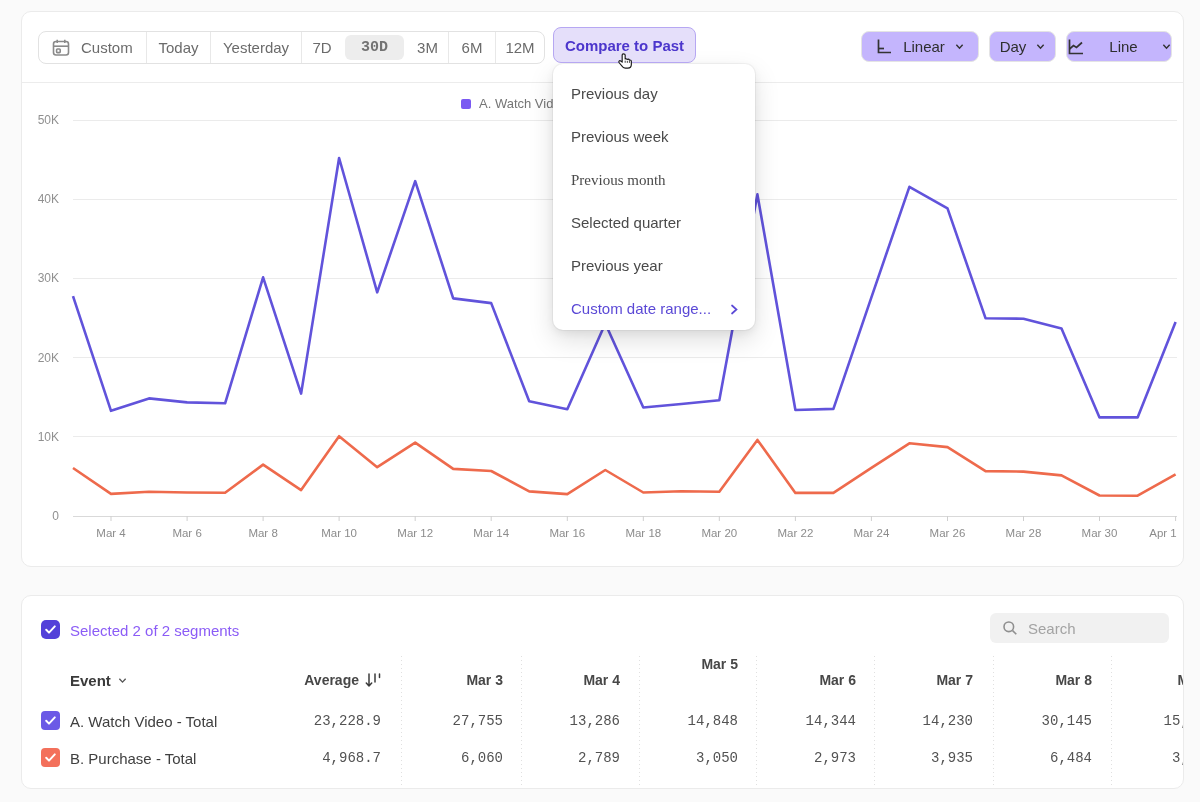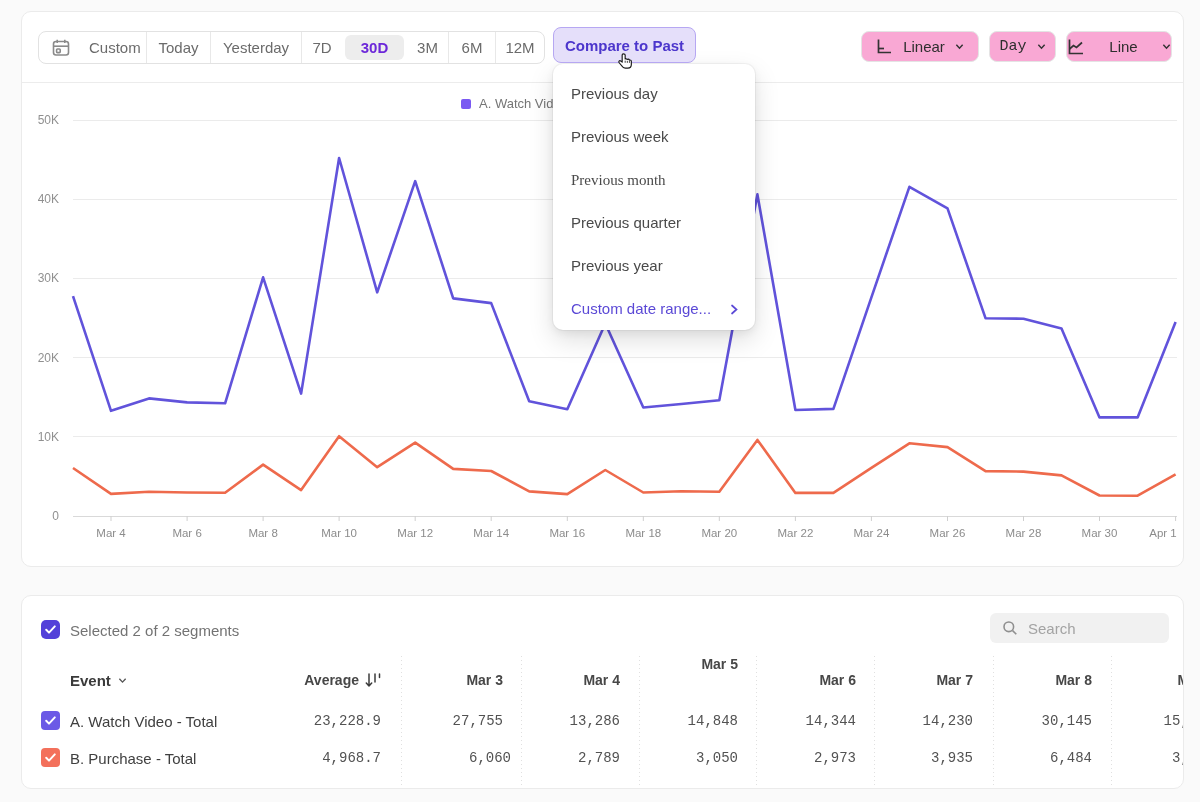--- a/index.html
+++ b/index.html
@@ -3,69 +3,69 @@
 <meta charset="utf-8">
 <style>
   * { margin:0; padding:0; box-sizing:border-box; }
   html,body { width:1200px; height:802px; background:#fafafa; font-family:"Liberation Sans",sans-serif; overflow:hidden; position:relative; }
   .card { position:absolute; background:#fff; border:1px solid #ebebeb; border-radius:10px; }
   #topcard { left:21px; top:11px; width:1163px; height:556px; }
   #botcard { left:21px; top:595px; width:1163px; height:194px; overflow:hidden; }
   .seg { position:absolute; left:16px; top:19px; width:507px; height:33px; border:1px solid #e2e2e2; border-radius:8px; display:flex; align-items:stretch; background:#fff; }
   .seg .cell { display:flex; align-items:center; justify-content:center; font-size:15px; color:#6b6b6b; border-right:1px solid #e8e8e8; position:relative; }
   .seg .cell:last-child { border-right:none; }
-  .btn { position:absolute; border:1px solid #e4e4e4; border-radius:8px; background:#f9a8d4; display:flex; align-items:center; justify-content:center; font-size:15px; color:#2e2e2e; gap:10px; }
+  .btn { position:absolute; border:1px solid #e4e4e4; border-radius:8px; background:#c4b5fd; display:flex; align-items:center; justify-content:center; font-size:15px; color:#2e2e2e; gap:10px; }
   .chev { width:9px; height:9px; display:inline-block; }
   .menu { position:absolute; left:553px; top:64px; width:202px; height:266px; background:#fff; border-radius:10px; box-shadow:0 0 0 1px rgba(0,0,0,0.04), 0 10px 26px rgba(0,0,0,0.13), 0 3px 8px rgba(0,0,0,0.06); z-index:20; }
   .mi { position:absolute; left:18px; font-size:15px; color:#4a4a4a; line-height:22px; height:22px; }
   .cmp { position:absolute; left:553px; top:27px; width:143px; height:36px; background:#e5dffa; border:1.5px solid #b6a7f2; border-radius:8px; display:flex; align-items:center; justify-content:center; font-size:15px; font-weight:bold; color:#4c36cc; z-index:21; }
   .ck { position:absolute; width:19px; height:19px; border-radius:5px; display:flex; align-items:center; justify-content:center; }
   .num { font-family:"Liberation Mono",monospace; font-size:14px; color:#525252; position:absolute; text-align:right; width:120px; }
   .hdr { position:absolute; font-size:14px; color:#474747; font-weight:bold; text-align:right; width:120px; }
   .vsep { position:absolute; width:1px; top:60px; bottom:2px; background:repeating-linear-gradient(to bottom,#e0e0e0 0 1px,transparent 1px 4px); }
 </style>
 </head>
 <body>
 
 <div class="card" id="topcard">
 
   <div class="seg">
-    <div class="cell" style="width:108px; gap:19px; justify-content:flex-start; padding-left:13px;">
+    <div class="cell" style="width:108px; gap:11px; justify-content:flex-start; padding-left:13px;">
       <svg width="18" height="18" viewBox="0 0 18 18" fill="none" stroke="#8a8a8a" stroke-width="1.6">
         <rect x="1.5" y="2.5" width="15" height="13.5" rx="2.5"></rect>
         <line x1="1.5" y1="7.2" x2="16.5" y2="7.2"></line>
         <line x1="5.2" y1="0.8" x2="5.2" y2="4"></line>
         <line x1="12.8" y1="0.8" x2="12.8" y2="4"></line>
         <rect x="4.6" y="10" width="3.6" height="3.6" rx="0.8"></rect>
       </svg>
       <span>Custom</span>
       </div>
     <div class="cell" style="width:64px;">Today</div>
     <div class="cell" style="width:91px;">Yesterday</div>
     <div class="cell" style="width:40px; border-right:none;">7D</div>
     <div class="cell" style="width:65px; border-right:none;">
       <div style="position:absolute; inset:3px; background:#ededed; border-radius:6px;"></div>
-      <span style="position:relative; color:#6d28d9; font-weight:bold;">30D</span>
+      <span style="position:relative; color:#737373; font-weight:bold;font-family:Liberation Mono, monospace;">30D</span>
       </div>
     <div class="cell" style="width:42px;">3M</div>
     <div class="cell" style="width:47px;">6M</div>
     <div class="cell" style="flex:1;">12M</div>
   </div>
 
   <div class="btn" style="left:839px; top:19px; width:118px; height:31px;">
     <svg width="17" height="17" viewBox="0 0 17 17" fill="none" stroke="#333" stroke-width="1.7">
       <path d="M2.5 1.5 V14.5 H15"></path>
       <path d="M2.5 10.5 H8"></path>
     </svg>
     <span>Linear</span>
     <svg class="chev" viewBox="0 0 10 10" fill="none" stroke="#333" stroke-width="1.6">
         <path d="M1.5 3 L5 6.8 L8.5 3"></path>
       </svg>
   </div>
-  <div class="btn" style="left:967px; top:19px; width:67px; height:31px;font-family:Liberation Mono, monospace;">
+  <div class="btn" style="left:967px; top:19px; width:67px; height:31px;">
     <span>Day</span>
     <svg class="chev" viewBox="0 0 10 10" fill="none" stroke="#333" stroke-width="1.6">
         <path d="M1.5 3 L5 6.8 L8.5 3"></path>
       </svg>
   </div>
   <div class="btn" style="left:1044px; top:19px; width:106px; height:31px;justify-content:space-between;">
     <svg width="18" height="18" viewBox="0 0 18 18" fill="none" stroke="#333" stroke-width="1.7">
       <path d="M2.5 1.5 V15.5 H16"></path>
       <path d="M2.5 11 L6.5 7.5 L9.5 9.5 L15 4.5"></path>
     </svg>
@@ -139,21 +139,21 @@
     <span style="margin-left:8px;">B. Purchase - Total</span>
   </div>
 </div>
 
 <div class="card" id="botcard">
   <div class="ck" style="left:19px; top:24px; background:#5340d9;">
     <svg width="13" height="13" viewBox="0 0 13 13" fill="none" stroke="#fff" stroke-width="2" stroke-linecap="round" stroke-linejoin="round">
         <path d="M2.2 6.8 L5 9.6 L10.8 3.4"></path>
       </svg>
   </div>
-  <div style="position:absolute; left:48px; top:26px; font-size:15px; color:#737373;">Selected 2 of 2 segments</div>
+  <div style="position:absolute; left:48px; top:26px; font-size:15px; color:#8b5cf6;">Selected 2 of 2 segments</div>
 
   <div style="position:absolute; left:968px; top:17px; width:179px; height:30px; background:#f1f1f1; border-radius:6px; display:flex; align-items:center; padding-left:12px; gap:10px;">
     <svg width="16" height="16" viewBox="0 0 16 16" fill="none" stroke="#8f8f8f" stroke-width="1.6">
         <circle cx="6.8" cy="6.8" r="4.8"></circle>
         <line x1="10.6" y1="10.6" x2="14.3" y2="14.3"></line>
       </svg>
     <span style="font-size:15px; color:#a3a3a3;">Search</span>
   </div>
 
   <div class="vsep" style="left:379px;"></div>
@@ -199,34 +199,34 @@
   <div class="num" style="left:950px; top:117px;">30,145</div>
   <div class="num" style="left:1072px; top:117px;">15,486</div>
 
   <div class="ck" style="left:19px; top:152px; background:#f3705b; border-radius:4px; width:19px; height:19px;">
     <svg width="13" height="13" viewBox="0 0 13 13" fill="none" stroke="#fff" stroke-width="2" stroke-linecap="round" stroke-linejoin="round">
         <path d="M2.2 6.8 L5 9.6 L10.8 3.4"></path>
       </svg>
   </div>
   <div style="position:absolute; left:48px; top:154px; font-size:15px; color:#3f3f3f;">B. Purchase - Total</div>
   <div class="num" style="left:239px; top:154px;">4,968.7</div>
-  <div class="num" style="left:369px; top:154px;">6,060</div>
+  <div class="num" style="left:361px; top:154px;">6,060</div>
   <div class="num" style="left:478px; top:154px;">2,789</div>
   <div class="num" style="left:596px; top:154px;">3,050</div>
   <div class="num" style="left:714px; top:154px;">2,973</div>
   <div class="num" style="left:831px; top:154px;">3,935</div>
   <div class="num" style="left:950px; top:154px;">6,484</div>
   <div class="num" style="left:1072px; top:154px;">3,265</div>
 </div>
 
 <div class="menu">
   <div class="mi" style="top:19px;">Previous day</div>
   <div class="mi" style="top:62px;">Previous week</div>
   <div class="mi" style="top:105px;font-family:Liberation Serif, serif;">Previous month</div>
-  <div class="mi" style="top:148px;">Previous quarter</div>
+  <div class="mi" style="top:148px;">Selected quarter</div>
   <div class="mi" style="top:191px;">Previous year</div>
   <div class="mi" style="top:234px; color:#5b49d6;">Custom date range...</div>
   <svg style="position:absolute; right:16px; top:240px;" width="9" height="11" viewBox="0 0 9 11" fill="none" stroke="#5b49d6" stroke-width="1.7" stroke-linecap="round">
       <path d="M2 1.5 L6.5 5.5 L2 9.5"></path>
     </svg>
 </div>
 
 <div class="cmp">Compare to Past</div>
 
 <svg style="position:absolute; left:615px; top:52px; z-index:30;" width="20" height="20" viewBox="0 0 24 24">

